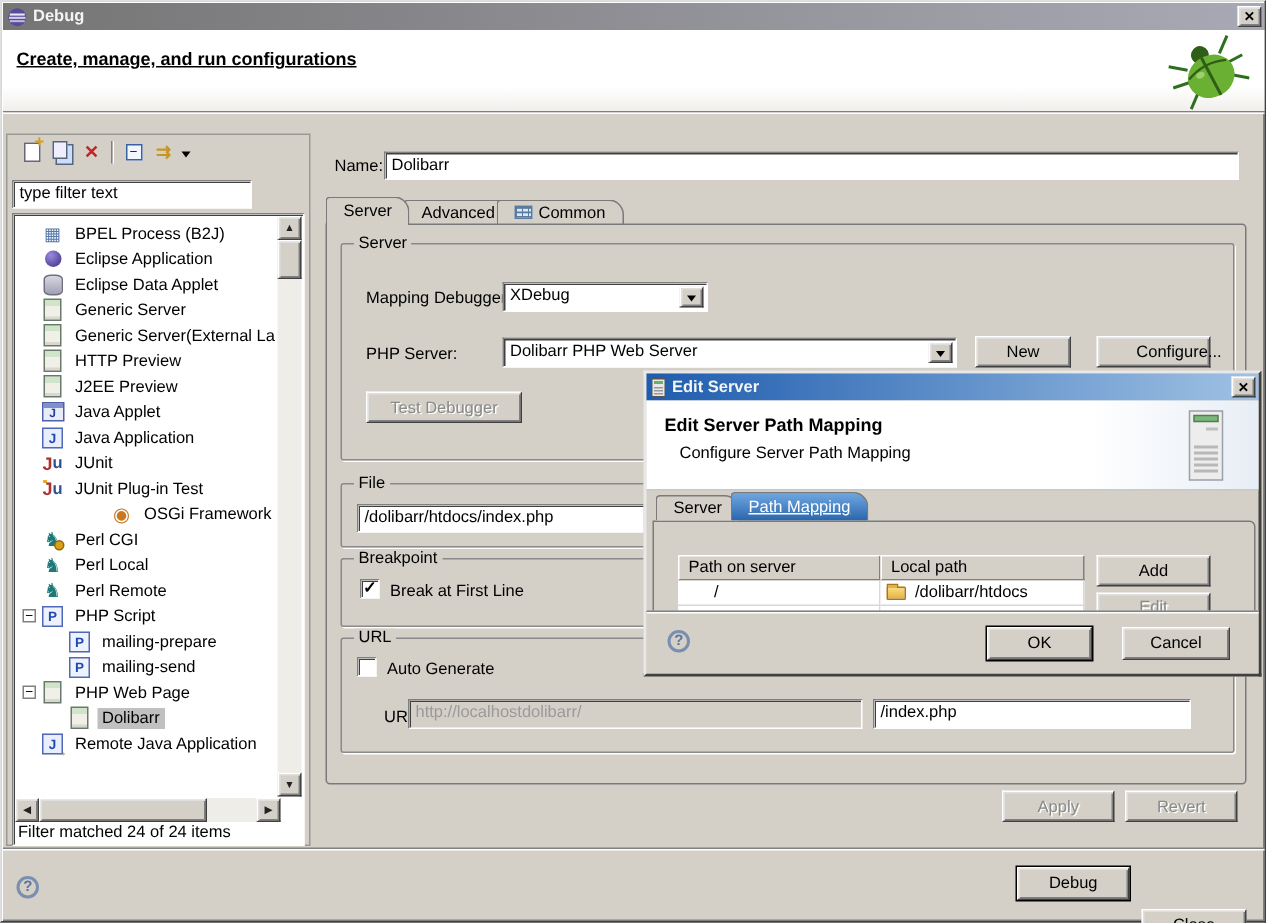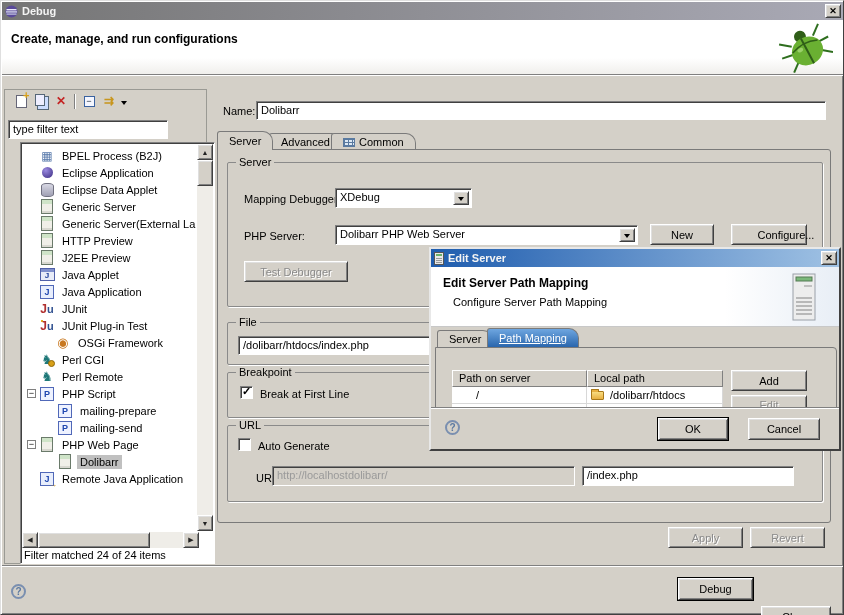--- a/index.html
+++ b/index.html
@@ -31,33 +31,33 @@
           font-weight:bold; font-size:10px; display:flex; align-items:center; justify-content:center; }
   .divider { border-top:1px solid #808080; border-bottom:1px solid #fff; }
   
   .tbar { height:18px; display:flex; align-items:center; padding:0 2px 0 3px; gap:4px; }
   .tbar-inactive { background:linear-gradient(90deg,#757575,#a9a9b5); }
   .tbar-active { background:linear-gradient(90deg,#1e5cae,#a0c2e4); }
   .tbar .ttl { color:#f4f4f4; font-weight:bold; flex:1; }
   .xbtn { width:16px; height:14px; font-size:9px; font-weight:bold; }
   
   #banner { left:1px; top:19px; width:841px; height:54px; background:linear-gradient(180deg,#ffffff 70%,#f0efec); }
-  #banner h1 { font-size:12px; font-weight:bold; padding:12px 0 0 9px; }
+  #banner h1 { font-size:12px; font-weight:bold; padding:12px 0 0 9px;text-decoration:underline; }
   
   .tool { width:20px; height:18px; display:flex; align-items:center; justify-content:center; position:relative; }
   .ic-page { width:11px; height:13px; background:#fff; border:1px solid #667; position:relative; }
   .ic-page.plus::after { content:"+"; position:absolute; right:-4px; top:-7px; color:#d8a018; font-weight:bold; font-size:11px; }
   .ic-copy { width:10px; height:12px; background:#eef; border:1px solid #567; box-shadow:3px 3px 0 #cdf, 3px 3px 0 1px #567; margin:-3px 0 0 -3px; }
   .ic-del { color:#c42424; font-weight:bold; font-size:12px; }
   .ic-collapse { width:11px; height:11px; background:#f4f6ff; border:1px solid #3a62a0; font-size:9px; line-height:9px; text-align:center; color:#123; }
   .ic-filter { color:#c8961e; font-weight:bold; font-size:12px; }
   .tsep { width:0; height:15px; border-left:1px solid #808080; border-right:1px solid #fff; margin:0 3px; }
   .caret { width:0; height:0; border:3px solid transparent; border-top:4px solid #000; margin:6px 0 0 2px; }
   
-  #treebox { left:19px; top:141px; width:195px; height:422px; background:#fff;
+  #treebox { left:7px; top:141px; width:195px; height:422px; background:#fff;
              border:1px solid; border-color:#808080 #fff #fff #808080; box-shadow: inset 1px 1px 0 #404040; }
   #tree { position:absolute; left:2px; top:4px; right:18px; overflow:hidden; }
   .trow { height:17px; display:flex; align-items:center; white-space:nowrap; }
   .expander { width:9px; height:9px; flex:none; background:#fff; border:1px solid #808080;
               font-size:9px; line-height:7px; text-align:center; margin-right:3px; }
   .expander.hidden { visibility:hidden; }
   .tlabel { padding:1px 3px; margin-left:4px; }
   .tlabel.sel { background:#c0c0c0; }
   .ti { width:16px; height:14px; flex:none; display:flex; align-items:center; justify-content:center; font-size:11px; position:relative; }
   .ti-bpel::before { content:"▦"; color:#5577aa; font-size:12px; }
@@ -229,29 +229,34 @@
         <div class="trow" style="padding-left: 4px;">
     <span class="expander hidden"></span>
     <span class="ti ti-junit"></span>
     <span class="tlabel">JUnit</span>
   </div>
         <div class="trow" style="padding-left: 4px;">
     <span class="expander hidden"></span>
     <span class="ti ti-junit-plugin"></span>
     <span class="tlabel">JUnit Plug-in Test</span>
   </div>
-        <div class="trow" style="padding-left: 20px;">
+        <div class="trow" style="padding-left: 20px; justify-content: flex-end;">
     <span class="expander hidden"></span>
     <span class="ti ti-osgi"></span>
     <span class="tlabel">OSGi Framework</span>
   </div>
         <div class="trow" style="padding-left: 4px;">
     <span class="expander hidden"></span>
     <span class="ti ti-perl-cgi"></span>
     <span class="tlabel">Perl CGI</span>
+  </div>
+        <div class="trow" style="padding-left: 4px;">
+    <span class="expander hidden"></span>
+    <span class="ti ti-perl"></span>
+    <span class="tlabel">Perl Local</span>
   </div>
         <div class="trow" style="padding-left: 4px;">
     <span class="expander hidden"></span>
     <span class="ti ti-perl"></span>
     <span class="tlabel">Perl Remote</span>
   </div>
         <div class="trow" style="padding-left: 4px;">
     <span class="expander">−</span>
     <span class="ti ti-php"></span>
     <span class="tlabel">PHP Script</span>

